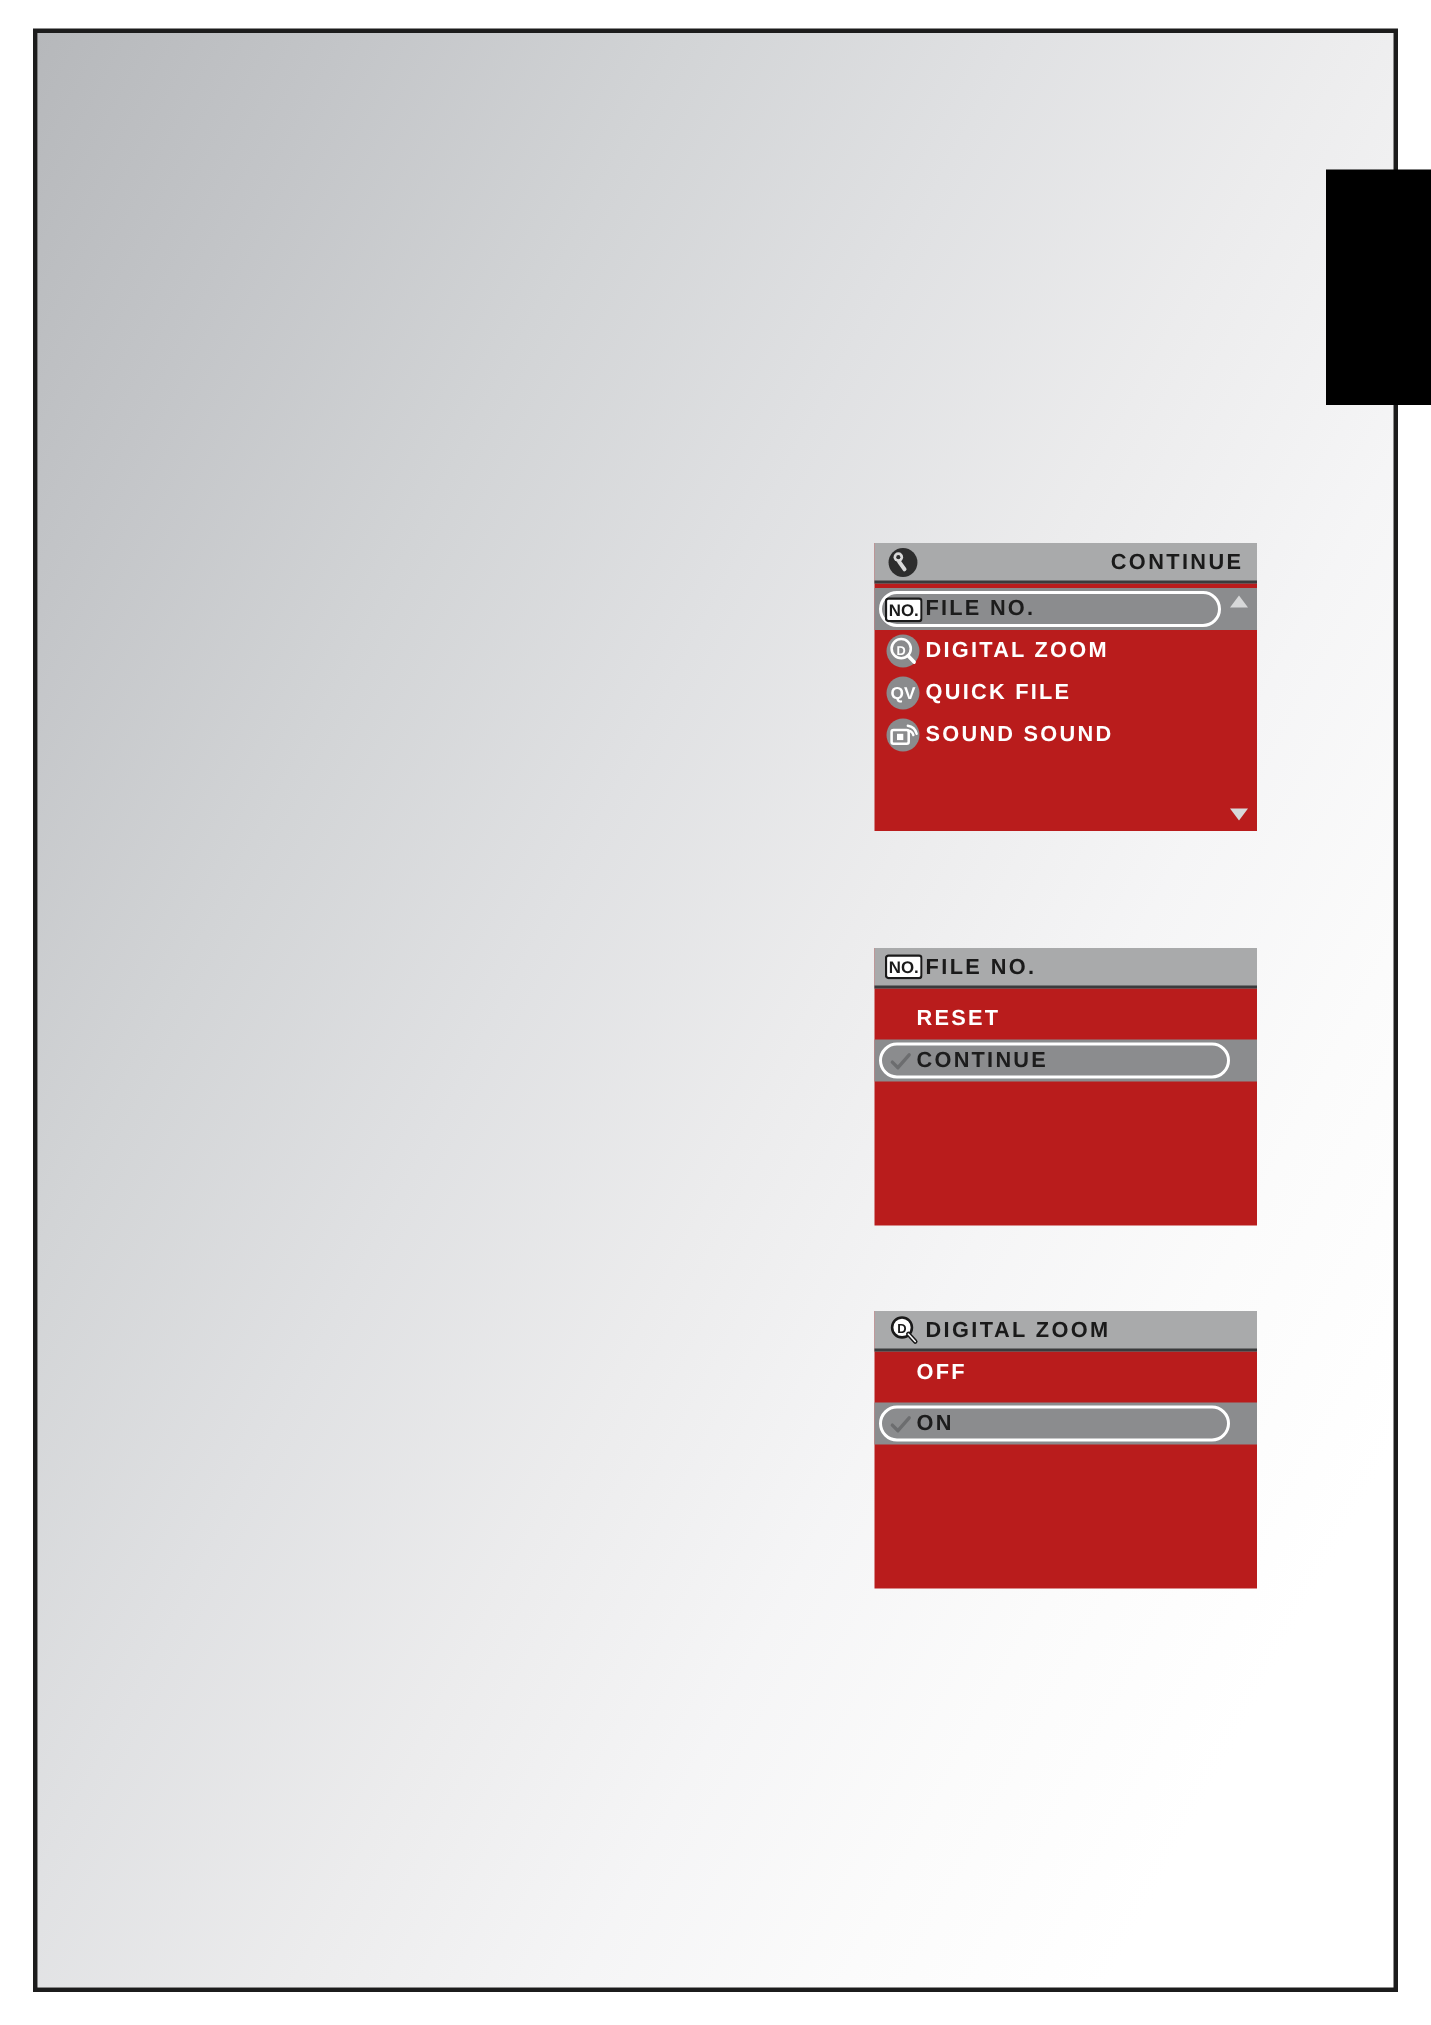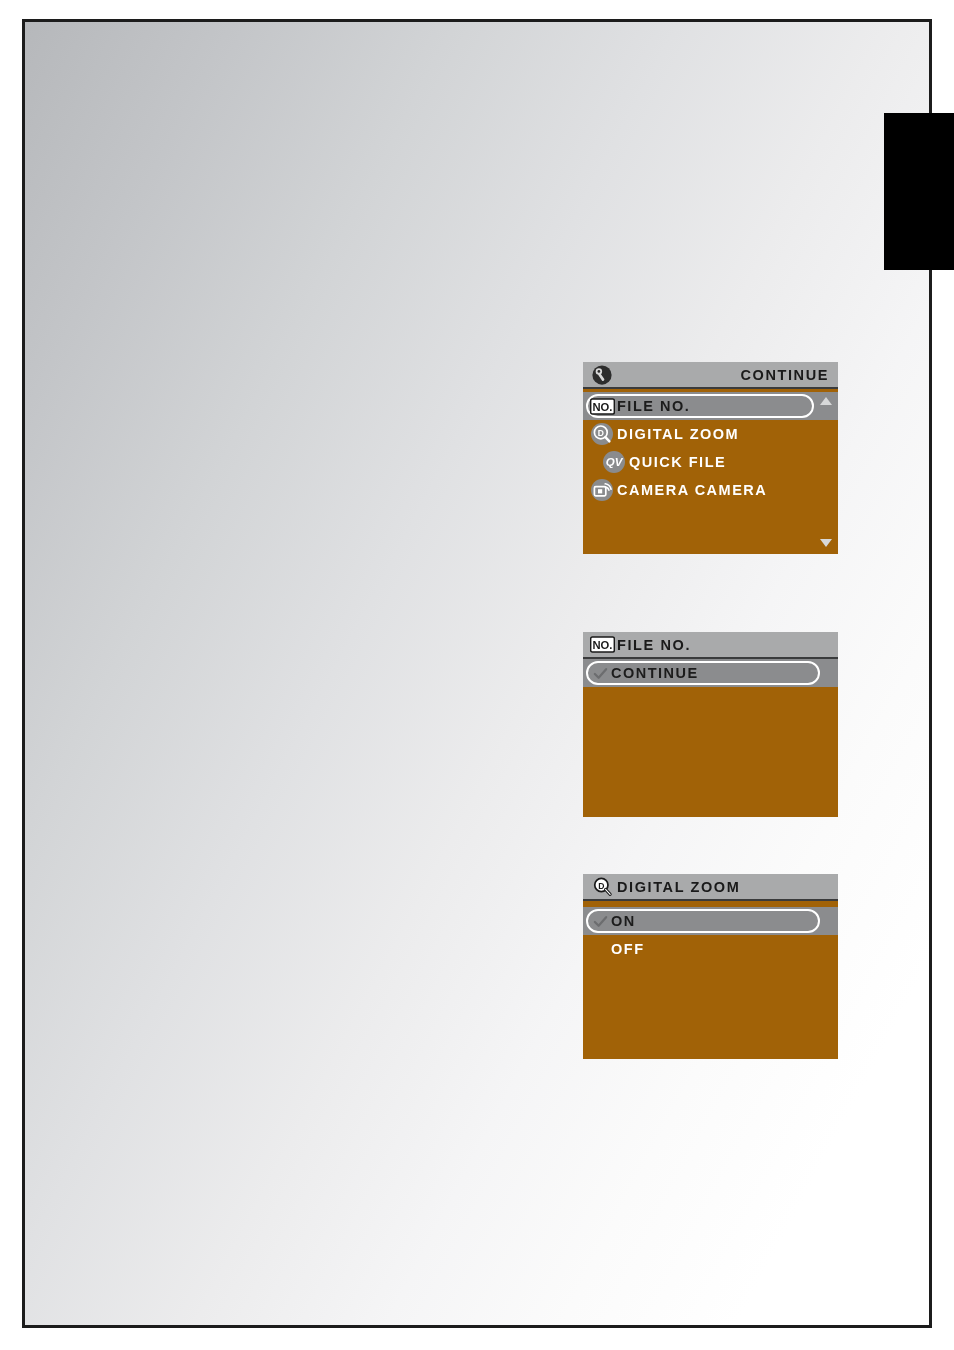--- a/index.html
+++ b/index.html
@@ -43,21 +43,21 @@
     left: 884px;
     top: 113px;
     width: 70px;
     height: 157px;
     background: #000000;
   }
 
   
   .lcd-panel {
     position: absolute;
-    background: #a16207;
+    background: #b91c1c;
     box-sizing: border-box;
     font-family: "Liberation Sans", sans-serif;
   }
   .lcd-header {
     position: relative;
     height: 27px;
     background: #a9aaab;
     border-bottom: 2px solid #3a3b3c;
     display: flex;
     align-items: center;
@@ -194,41 +194,41 @@
           <circle cx="12" cy="12" r="11" fill="#8a8b8d"></circle>
           <circle cx="10.8" cy="10.4" r="6.4" fill="none" stroke="#ffffff" stroke-width="1.7"></circle>
           <text x="10.8" y="14.4" font-family="Liberation Sans, sans-serif" font-size="8.5" font-weight="bold" fill="#ffffff" text-anchor="middle">D</text>
           <line x1="15.4" y1="15.2" x2="19.4" y2="19.4" stroke="#ffffff" stroke-width="2.4" stroke-linecap="round"></line>
         </svg>
       </span>
       <span class="lcd-row-label">DIGITAL ZOOM</span>
     </div>
 
     <div class="lcd-row">
-      <span class="icon-slot" style="margin-left:16px;font-style:italic;">
+      <span class="icon-slot" style="margin-left:4px;">
         <svg width="24" height="24" viewBox="0 0 24 24">
           <circle cx="12" cy="12" r="11" fill="#8a8b8d"></circle>
           <text x="12" y="16.2" font-family="Liberation Sans, sans-serif" font-size="11.5" font-weight="bold" fill="#ffffff" text-anchor="middle">QV</text>
         </svg>
       </span>
       <span class="lcd-row-label">QUICK FILE</span>
     </div>
 
 
     <div class="lcd-row">
       <span class="icon-slot" style="margin-left:4px;">
         <svg width="24" height="24" viewBox="0 0 24 24">
           <circle cx="12" cy="12" r="11" fill="#8a8b8d"></circle>
           <rect x="4.4" y="8.6" width="11.4" height="9.2" rx="1.3" fill="none" stroke="#ffffff" stroke-width="1.7"></rect>
           <rect x="8.0" y="11.2" width="4.2" height="4.2" fill="#ffffff"></rect>
           <path d="M15.6 9.1 a4 4 0 0 1 3.3 3.0" fill="none" stroke="#ffffff" stroke-width="1.6" stroke-linecap="round"></path>
           <path d="M15.2 5.8 a7.2 7.2 0 0 1 5.9 5.4" fill="none" stroke="#ffffff" stroke-width="1.6" stroke-linecap="round"></path>
         </svg>
       </span>
-      <span class="lcd-row-label">CAMERA CAMERA</span>
+      <span class="lcd-row-label">SOUND SOUND</span>
     </div>
   </div>
 
   <div class="scroll-arrow up" style="top:35px;"></div>
   <div class="scroll-arrow down"></div>
 </div>
 
 <div class="lcd-panel" id="panel-file-no" style="left:583px; top:632px; width:255px; height:185px;">
 
   <div class="lcd-header">
@@ -236,20 +236,24 @@
       <svg width="25" height="17" viewBox="0 0 30 20">
         <rect x="0.8" y="1" width="28.4" height="18" rx="2" fill="#ffffff" stroke="#1a1a1a" stroke-width="1.8"></rect>
         <text x="15" y="15.4" font-family="Liberation Sans, sans-serif" font-size="13.5" font-weight="bold" fill="#1a1a1a" text-anchor="middle">NO.</text>
       </svg>
     </span>
     <span class="lcd-header-title">FILE NO.</span>
   </div>
 
   <div class="lcd-rows">
 
+    <div class="lcd-row" style="margin-top:6px;">
+      <span class="check-slot"></span>
+      <span class="lcd-row-label">RESET</span>
+    </div>
 
     <div class="lcd-row selected">
       <div class="pill" style="width:234px;"></div>
       <span class="check-slot">
         <svg width="15" height="15" viewBox="0 0 16 16">
           <path d="M2 8.6 L6 12.6 L14 3.4" fill="none" stroke="#6c6d6f" stroke-width="2.4" stroke-linecap="round" stroke-linejoin="round"></path>
         </svg>
       </span>
       <span class="lcd-row-label">CONTINUE</span>
     </div>
@@ -265,28 +269,28 @@
         <text x="10.8" y="14.6" font-family="Liberation Sans, sans-serif" font-size="9" font-weight="bold" fill="#1a1a1a" text-anchor="middle">D</text>
         <path d="M15.2 15.0 L20.0 20.2" stroke="#1a1a1a" stroke-width="3.2" stroke-linecap="round"></path>
         <path d="M15.2 15.0 L20.0 20.2" stroke="#ffffff" stroke-width="1.1" stroke-linecap="round"></path>
       </svg>
     </span>
     <span class="lcd-header-title">DIGITAL ZOOM</span>
   </div>
 
   <div class="lcd-rows">
 
+    <div class="lcd-row">
+      <span class="check-slot"></span>
+      <span class="lcd-row-label">OFF</span>
+    </div>
+
     <div class="lcd-row selected" style="margin-top:6px;">
       <div class="pill" style="width:234px;"></div>
       <span class="check-slot">
         <svg width="15" height="15" viewBox="0 0 16 16">
           <path d="M2 8.6 L6 12.6 L14 3.4" fill="none" stroke="#6c6d6f" stroke-width="2.4" stroke-linecap="round" stroke-linejoin="round"></path>
         </svg>
       </span>
       <span class="lcd-row-label">ON</span>
     </div>
-
-    <div class="lcd-row">
-      <span class="check-slot"></span>
-      <span class="lcd-row-label">OFF</span>
-    </div>
   </div>
 </div>
 
 </body></html>

